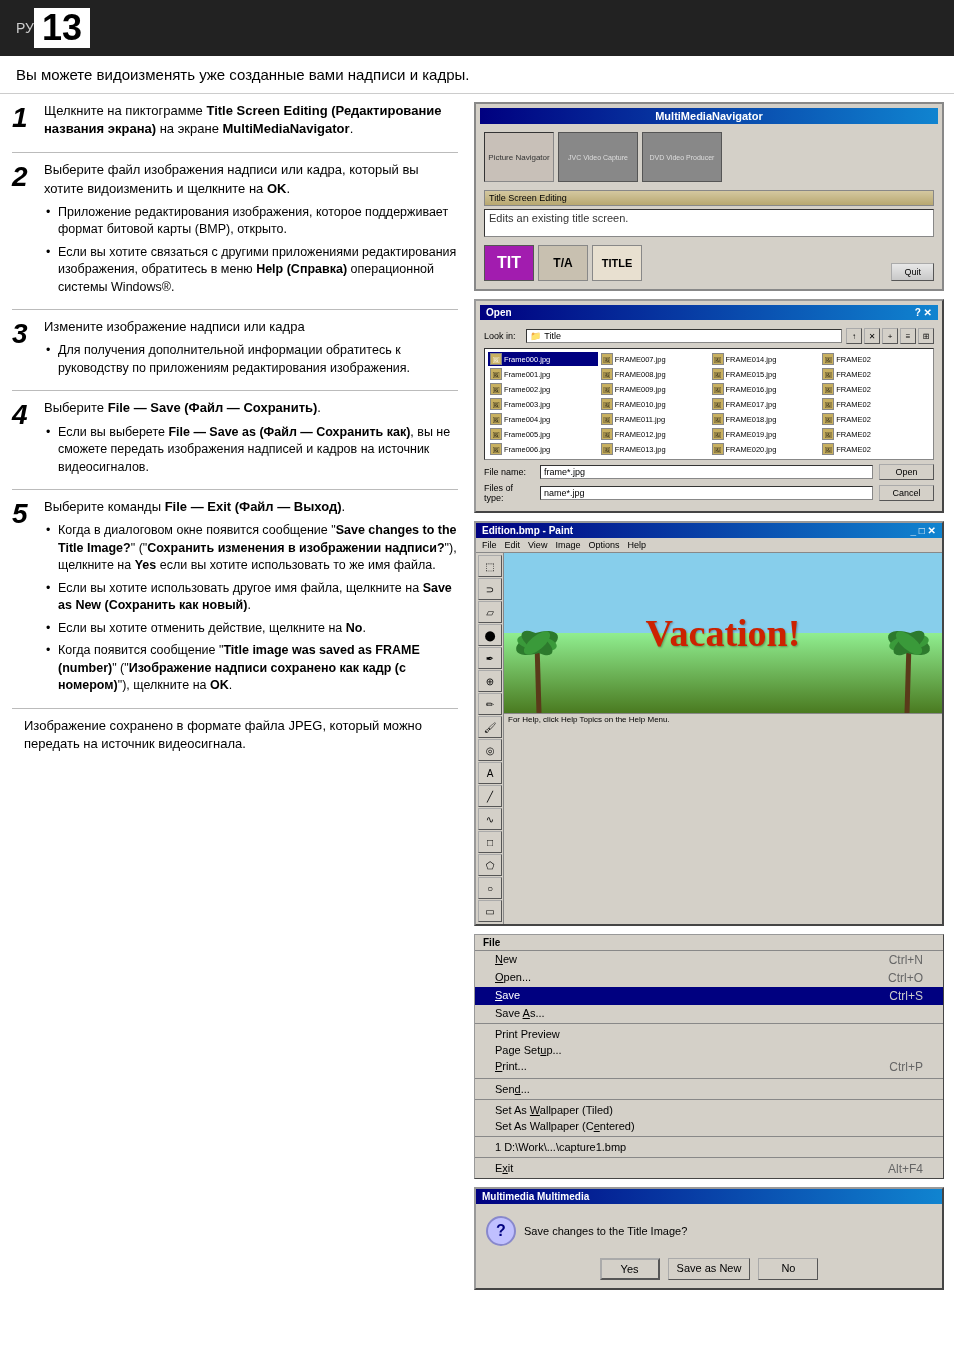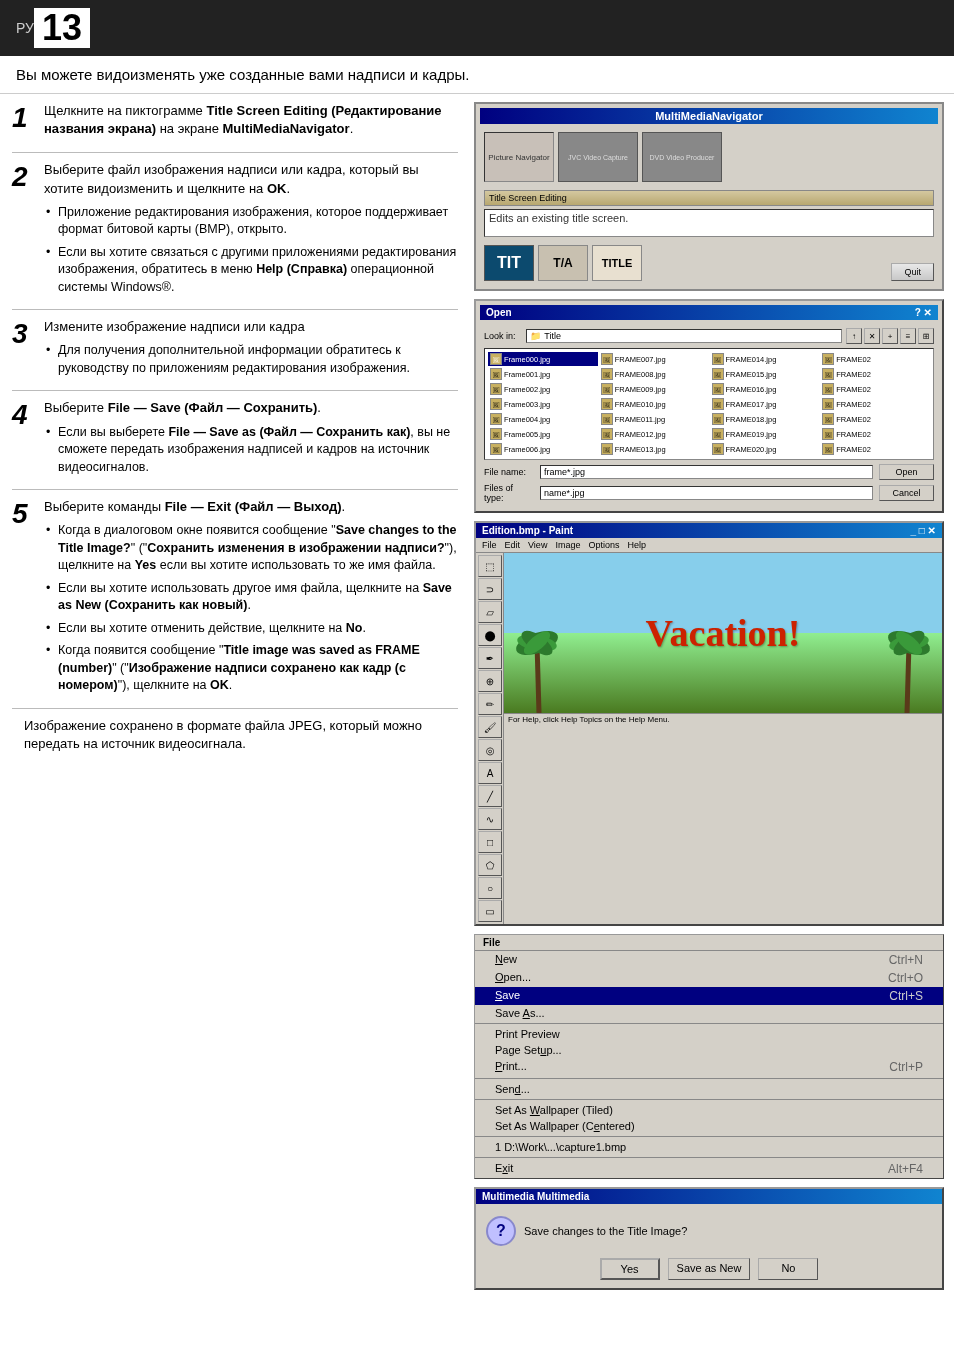--- a/index.html
+++ b/index.html
@@ -561,21 +561,21 @@
           <div style="width:80px;height:50px;background:#888;border:1px solid #555;display:flex;align-items:center;justify-content:center;">
             <span style="font-size:7px;color:#ddd;text-align:center;">DVD Video Producer</span>
           </div>
         </div>
         <div class="mmn-right-panel" style="margin-top:4px;">
           <div class="mmn-button highlighted">Title Screen Editing</div>
           <div class="mmn-desc-box">Edits an existing title screen.</div>
         </div>
         <div style="display:flex;justify-content:space-between;align-items:flex-end;margin-top:4px;">
           <div style="display:flex;gap:4px;">
-            <div style="width:50px;height:36px;background:#0c4a6e;border:1px solid #555;display:flex;align-items:center;justify-content:center;font-size:16px;font-weight:bold;color:#fff;">TIT</div>
+            <div style="width:50px;height:36px;background:#a21caf;border:1px solid #555;display:flex;align-items:center;justify-content:center;font-size:16px;font-weight:bold;color:#fff;">TIT</div>
             <div style="width:50px;height:36px;background:#c8c0b0;border:1px solid #888;display:flex;align-items:center;justify-content:center;font-size:12px;font-weight:bold;">T/A</div>
             <div style="width:50px;height:36px;background:#e8e0d0;border:1px solid #888;display:flex;align-items:center;justify-content:center;font-size:11px;font-weight:bold;">TITLE</div>
           </div>
           <div class="mmn-button" style="padding:3px 12px;align-self:flex-end;">Quit</div>
         </div>
       </div>
     </div>
 
     <div class="dialog-panel screenshot-panel">
       <div class="dialog-titlebar">

